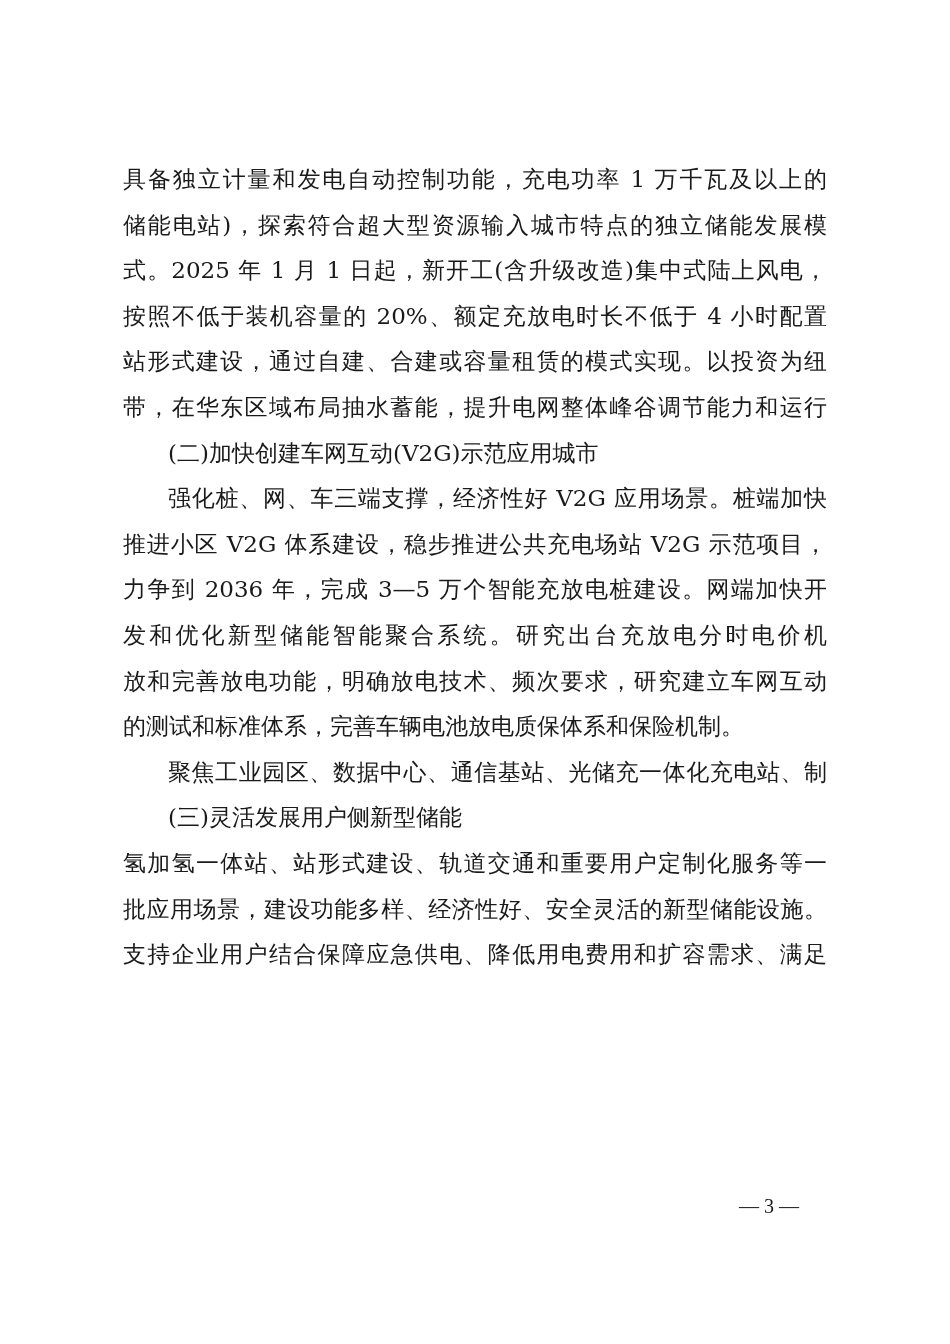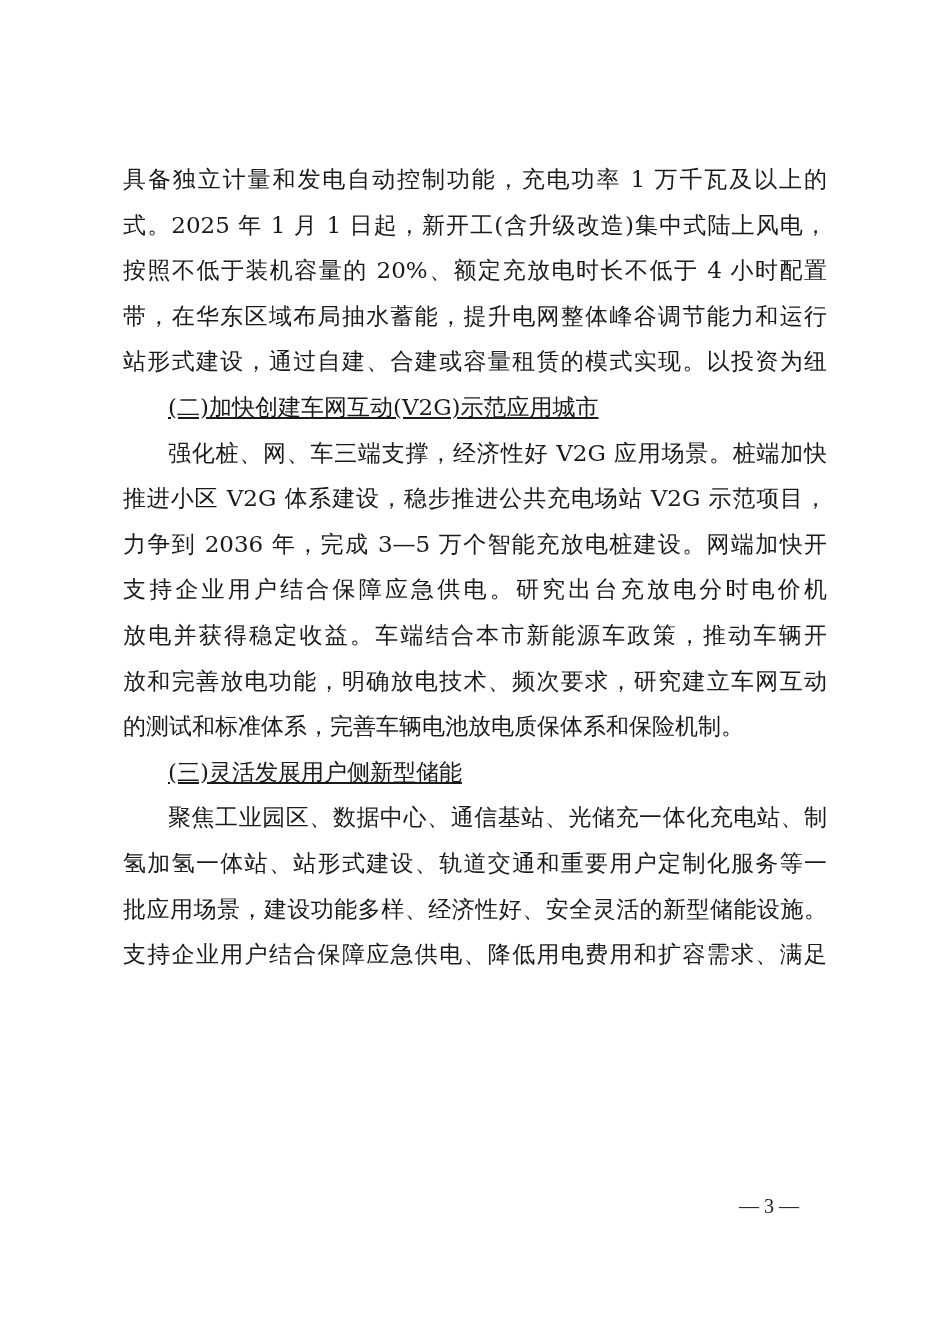--- a/index.html
+++ b/index.html
@@ -25,21 +25,20 @@
       text-align: justify;
       text-align-last: justify;
       letter-spacing: 0;
     }
     .line.last {
       text-align-last: left;
     }
     .line.heading {
       text-align-last: left;
       padding-left: 0;
-      text-decoration: underline;
     }
     .line.indent {
       padding-left: 45px;
     }
     .page-number {
       position: absolute;
       left: 714px;
       top: 1192px;
       width: 110px;
       height: 28px;
@@ -50,33 +49,33 @@
       text-align: center;
       white-space: pre;
     }
   </style>
 </head>
 <body>
 
 <div class="page">
   <div class="text-block">
     <div class="line">具备独立计量和发电自动控制功能，充电功率 1 万千瓦及以上的</div>
+    <div class="line">储能电站)，探索符合超大型资源输入城市特点的独立储能发展模</div>
     <div class="line">式。2025 年 1 月 1 日起，新开工(含升级改造)集中式陆上风电，</div>
     <div class="line">按照不低于装机容量的 20%、额定充放电时长不低于 4 小时配置</div>
+    <div class="line">站形式建设，通过自建、合建或容量租赁的模式实现。以投资为纽</div>
     <div class="line">带，在华东区域布局抽水蓄能，提升电网整体峰谷调节能力和运行</div>
-    <div class="line">站形式建设，通过自建、合建或容量租赁的模式实现。以投资为纽</div>
     <div class="line heading indent">(二)加快创建车网互动(V2G)示范应用城市</div>
     <div class="line indent">强化桩、网、车三端支撑，经济性好 V2G 应用场景。桩端加快</div>
     <div class="line">推进小区 V2G 体系建设，稳步推进公共充电场站 V2G 示范项目，</div>
     <div class="line">力争到 2036 年，完成 3—5 万个智能充放电桩建设。网端加快开</div>
-    <div class="line">支持企业用户结合保障应急供电。研究出台充放电分时电价机</div>
-    <div class="line">放电并获得稳定收益。车端结合本市新能源车政策，推动车辆开</div>
+    <div class="line">发和优化新型储能智能聚合系统。研究出台充放电分时电价机</div>
     <div class="line">放和完善放电功能，明确放电技术、频次要求，研究建立车网互动</div>
     <div class="line last">的测试和标准体系，完善车辆电池放电质保体系和保险机制。</div>
+    <div class="line indent">聚焦工业园区、数据中心、通信基站、光储充一体化充电站、制</div>
     <div class="line heading indent">(三)灵活发展用户侧新型储能</div>
-    <div class="line indent">聚焦工业园区、数据中心、通信基站、光储充一体化充电站、制</div>
     <div class="line">氢加氢一体站、站形式建设、轨道交通和重要用户定制化服务等一</div>
     <div class="line">批应用场景，建设功能多样、经济性好、安全灵活的新型储能设施。</div>
     <div class="line">支持企业用户结合保障应急供电、降低用电费用和扩容需求、满足</div>
   </div>
 
   <div class="page-number">— 3 —</div>
 </div>
 
 </body></html>

